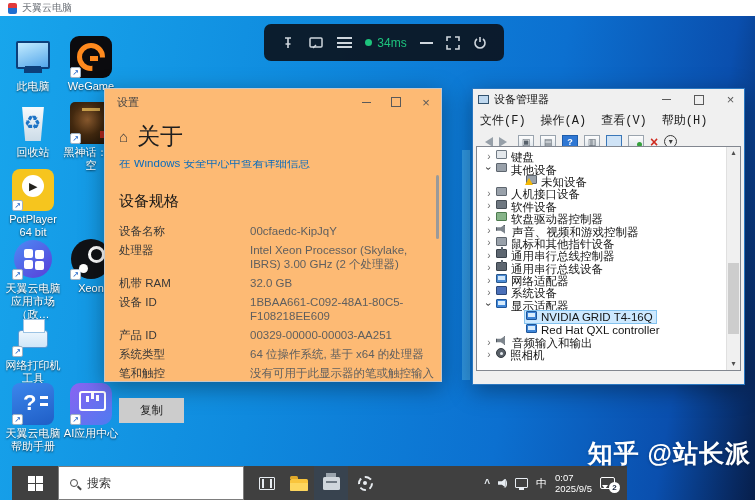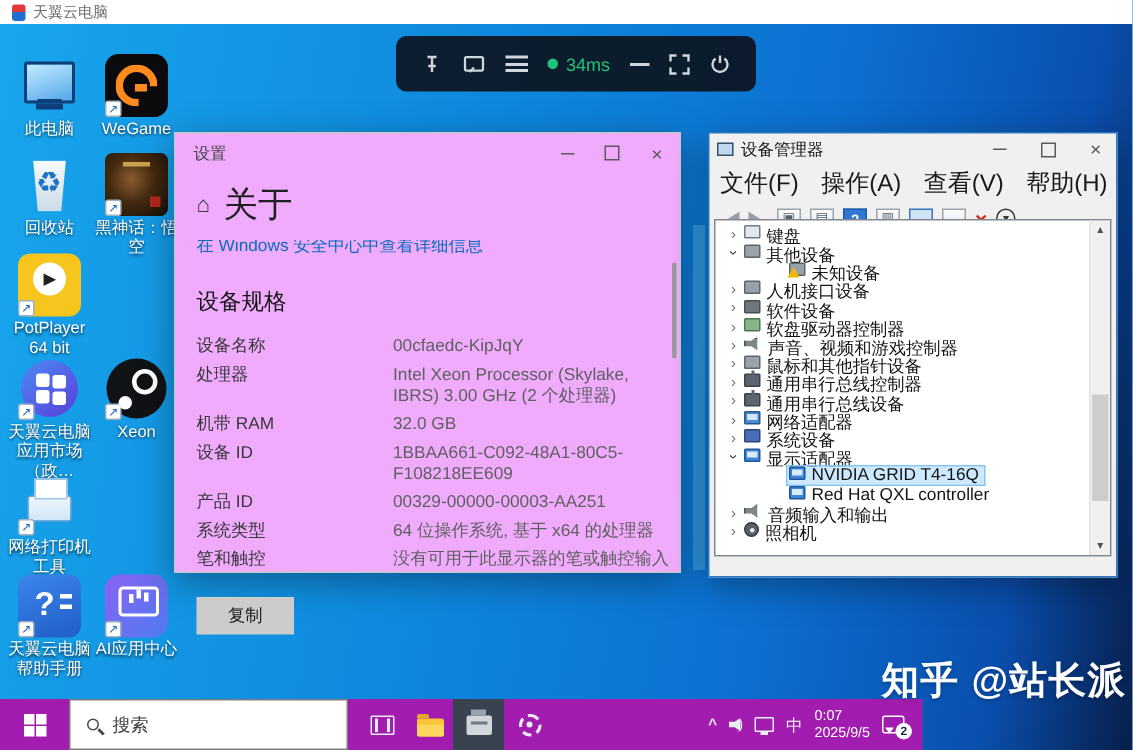--- a/index.html
+++ b/index.html
@@ -55,21 +55,21 @@
   .img[data-kind="helpbook"]{background:linear-gradient(160deg,#3c86ec,#1f5ec6);border-radius:8px;}
   .img[data-kind="helpbook"]::before{content:"?";color:#fff;font-weight:700;font-size:22px;left:11px;top:7px;}
   .img[data-kind="helpbook"]::after{width:8px;height:3px;background:#fff;top:13px;right:6px;box-shadow:0 7px 0 #fff;}
   .img[data-kind="ai"]{background:linear-gradient(135deg,#8a63f2,#4e7bf0);border-radius:10px;}
   .img[data-kind="ai"]::before{width:23px;height:16px;border:2.5px solid #fff;border-radius:3px;top:8px;left:9px;}
   .img[data-kind="ai"]::after{width:3px;height:6px;background:#fff;top:13px;left:16px;box-shadow:5px -3px 0 #fff,10px -1px 0 #fff;}
 
   .streak{position:absolute;left:462px;top:150px;width:8px;height:230px;background:rgba(130,225,255,.30);z-index:4;}
 
   
-  .swin{position:absolute;left:116px;top:88px;width:338px;height:294px;background:#f0abfc;box-shadow:0 6px 22px rgba(0,0,0,.35);z-index:20;border:1px solid #c7c7c7;}
+  .swin{position:absolute;left:104px;top:88px;width:338px;height:294px;background:#fdba74;box-shadow:0 6px 22px rgba(0,0,0,.35);z-index:20;border:1px solid #c7c7c7;}
   .sw-tb{height:26px;display:flex;align-items:center;}
   .sw-title{font-size:11px;color:#454545;padding-left:12px;flex:1;}
   .wcbtn{width:30px;height:22px;display:flex;align-items:center;justify-content:center;color:#5a5a5a;}
   .wcbtn.mini::before{content:"";width:9px;height:1px;background:#5a5a5a;}
   .wcbtn.maxi::before{content:"";width:8px;height:8px;border:1px solid #5a5a5a;}
   .wcbtn.clos::before{content:"×";font-size:13px;line-height:13px;}
   .sw-body{padding-left:14px;position:relative;}
   .sw-home{display:flex;align-items:center;gap:9px;margin-top:6px;}
   .home-glyph{font-size:15px;color:#3a3a3a;}
   .sw-h1{font-size:23px;color:#1f1f1f;}
@@ -82,21 +82,21 @@
   .copy-btn{margin-top:13px;display:inline-block;background:#cccccc;border:none;padding:5px 21px;font-size:11.5px;color:#1a1a1a;font-family:inherit;}
   .sw-scroll{position:absolute;right:2px;top:86px;width:3px;height:64px;background:#9a9a9a;border-radius:2px;}
 
   
   .dm{position:absolute;left:472px;top:88px;width:273px;height:297px;background:#f0f0f0;border:1px solid #2a77c0;box-shadow:0 6px 22px rgba(0,0,0,.35);z-index:21;}
   .dm-tb{height:21px;display:flex;align-items:center;padding-left:5px;gap:5px;}
   .dm-ico{width:11px;height:9px;background:#bfd8ef;border:1.5px solid #33536f;}
   .dm-title{font-size:11px;color:#111;flex:1;}
   .dm-tb .wcbtn{width:27px;height:17px;}
   .dm-menus{display:flex;gap:15px;padding:2px 0 3px 7px;}
-  .dm-menu{font-size:16px;color:#1a1a1a;}
+  .dm-menu{font-size:12px;color:#1a1a1a;font-family:Liberation Mono, monospace;}
   .dm-tools{display:flex;align-items:center;gap:6px;padding:2px 0 3px 7px;height:20px;}
   .arrL,.arrR{width:0;height:0;border:5px solid transparent;}
   .arrL{border-right:8px solid #97a0a9;} .arrR{border-left:8px solid #97a0a9;}
   .tbox{width:16px;height:14px;border:1px solid #9aa4ae;background:linear-gradient(#fdfdfd,#dde4ea);display:flex;align-items:center;justify-content:center;font-size:9px;color:#56606a;}
   .tbox.help{background:#2f77d3;border-color:#1d5cab;color:#fff;font-weight:700;}
   .tbox.mon{background:#cfe3f6;border-color:#3a77b8;}
   .tbox.scan{position:relative;} .tbox.scan::after{content:"";position:absolute;right:1px;bottom:1px;width:5px;height:5px;background:#35a13c;border-radius:50%;}
   .tredx{color:#cf2b1f;font-weight:700;font-size:14px;line-height:14px;}
   .cdown{width:13px;height:13px;border:1.5px solid #3a3a3a;border-radius:50%;display:flex;align-items:center;justify-content:center;font-size:8px;color:#3a3a3a;}
   .dm-tree{position:absolute;left:3px;right:3px;top:57px;bottom:13px;background:#fff;border:1px solid #828790;overflow:hidden;padding-top:3px;}
@@ -123,21 +123,21 @@
   .ticon[data-kind="display"]{background:#3f86d8;border:1px solid #1f5globala;border:1px solid #1f569a;}
   .ticon[data-kind="display"]::after{content:"";position:absolute;inset:1px 1px 2px 1px;background:#d8ecfc;}
   .ticon[data-kind="camera"]{background:#596068;border:1px solid #343a40;border-radius:50%;width:10px;height:10px;}
   .ticon[data-kind="camera"]::after{content:"";position:absolute;left:3px;top:3px;width:3px;height:3px;background:#e8edf2;border-radius:50%;}
   .dm-sb{position:absolute;right:0;top:0;bottom:0;width:14px;background:#f0f0f0;border-left:1px solid #e0e0e0;}
   .dm-sb .up,.dm-sb .dn{position:absolute;left:0;right:0;height:12px;color:#505050;font-size:8px;text-align:center;line-height:12px;}
   .dm-sb .up{top:0;} .dm-sb .dn{bottom:0;}
   .dm-sb .thumb{position:absolute;left:1px;right:1px;top:52%;height:32%;background:#cdcdcd;}
 
   
-  .taskbar{position:absolute;left:0;bottom:0;width:615px;height:34px;background:#a21caf;z-index:30;}
+  .taskbar{position:absolute;left:12px;bottom:0;width:615px;height:34px;background:#404040;z-index:30;}
   .tb-start{position:absolute;left:0;top:0;width:46px;height:34px;display:flex;align-items:center;justify-content:center;}
   .winlogo{width:15px;height:15px;display:grid;grid-template-columns:7px 7px;grid-template-rows:7px 7px;gap:1px;}
   .winlogo i{background:#fff;}
   .tb-search{position:absolute;left:46px;top:0;width:186px;height:34px;background:#fff;border:1px solid #7d7d7d;display:flex;align-items:center;gap:9px;padding-left:11px;}
   .sglyph{width:8px;height:8px;border:1.6px solid #4a4a4a;border-radius:50%;position:relative;flex:none;}
   .sglyph::after{content:"";position:absolute;width:5px;height:1.6px;background:#4a4a4a;left:6px;top:7px;transform:rotate(45deg);}
   .tb-search-text{font-size:12px;color:#3b3b3b;}
   .slot{position:absolute;top:0;width:34px;height:34px;display:flex;align-items:center;justify-content:center;}
   .slot.active{background:#38434f;}
   .tv{width:16px;height:13px;border:1.5px solid #e8edf2;border-radius:1px;position:relative;}

